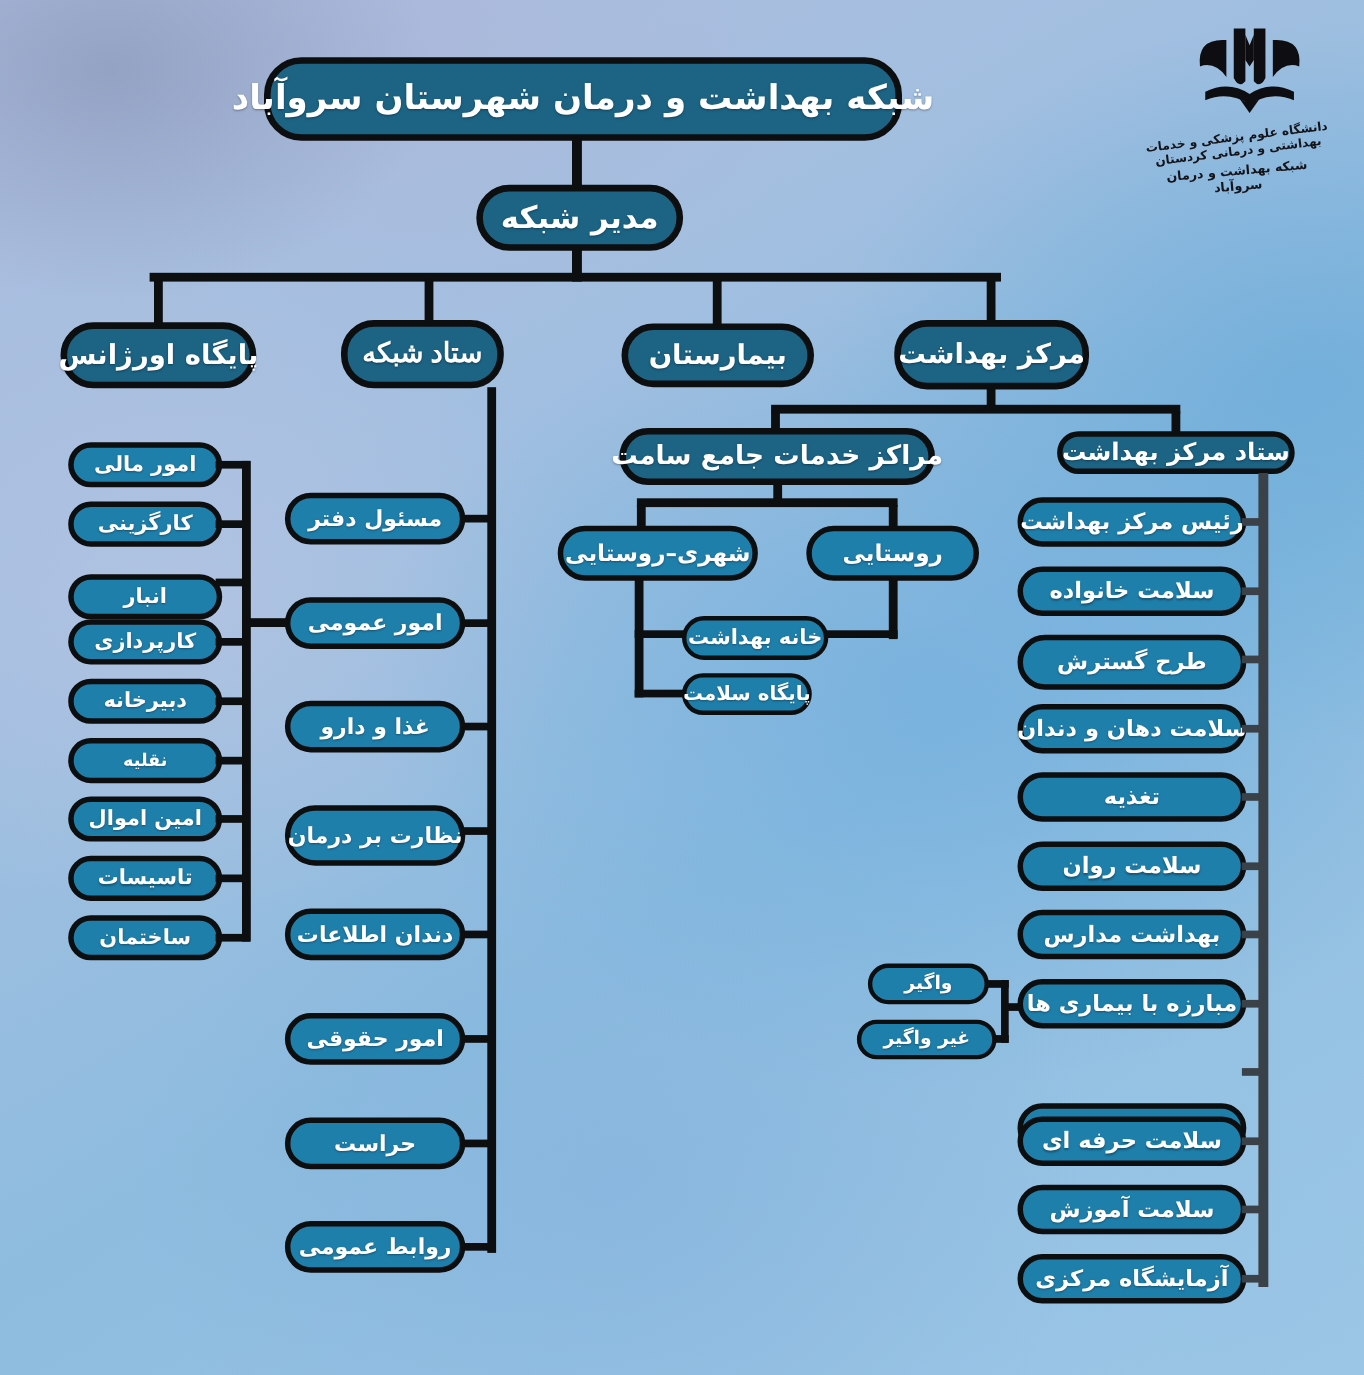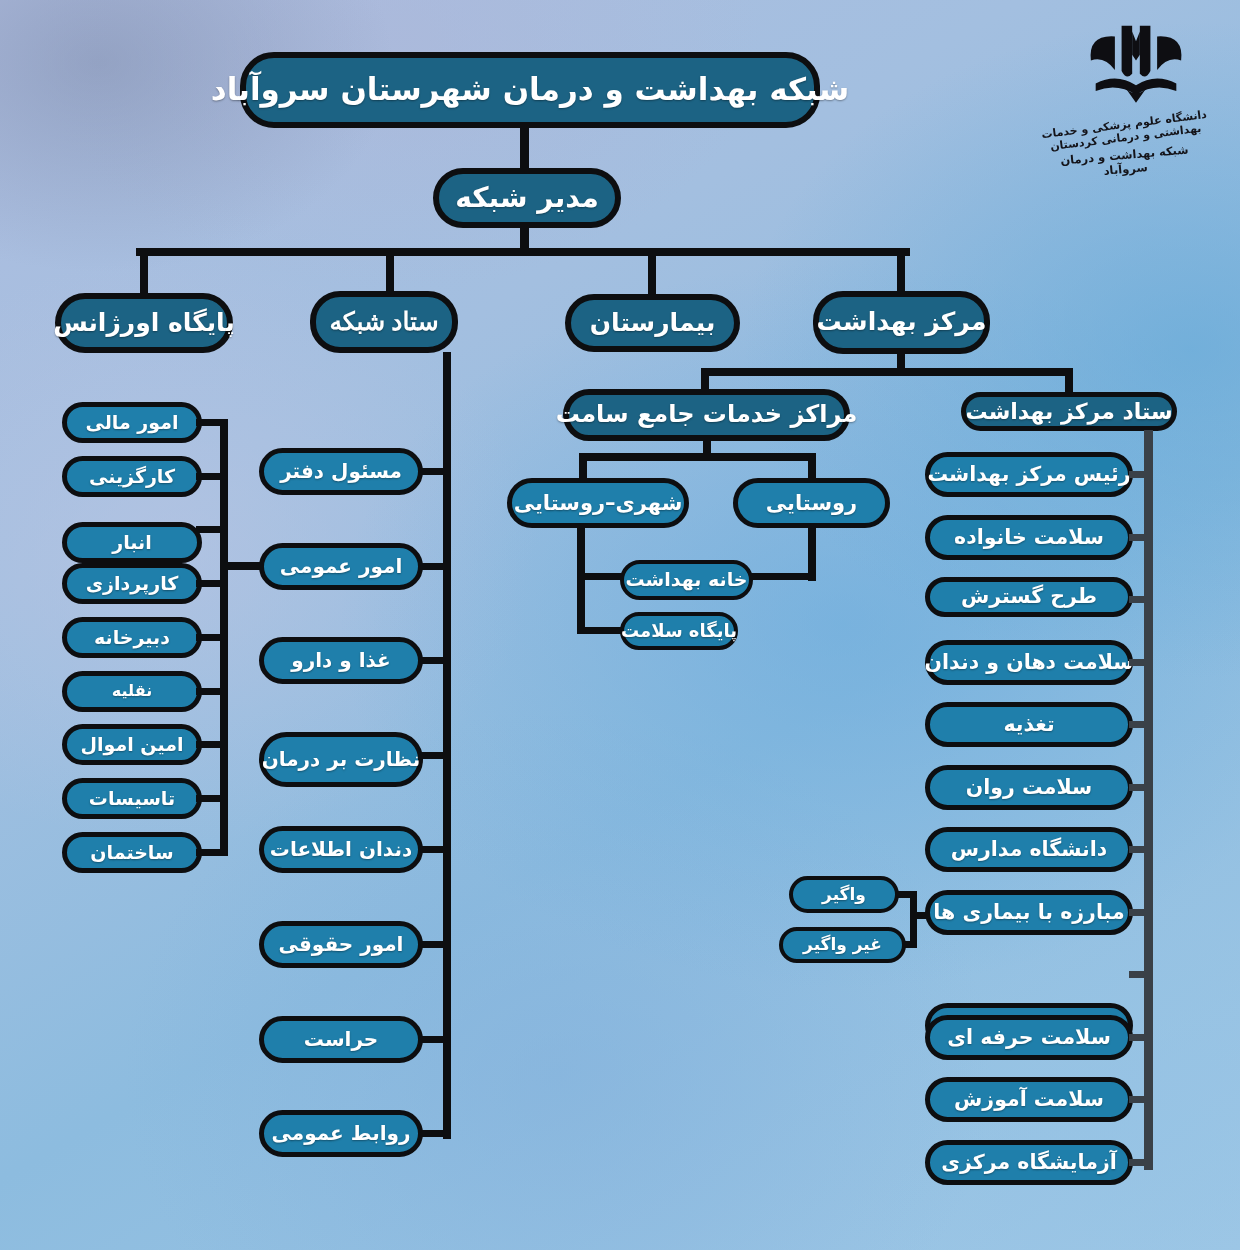--- a/index.html
+++ b/index.html
@@ -89,25 +89,25 @@
       <div class="box light" style="left: 259px; top: 637px; width: 164px; height: 47px; font-size: 20px;">غذا و دارو</div>
       <div class="box light" style="left: 259px; top: 732px; width: 164px; height: 55px; font-size: 20px;">نظارت بر درمان</div>
       <div class="box light" style="left: 259px; top: 826px; width: 164px; height: 47px; font-size: 20px;">دندان اطلاعات</div>
       <div class="box light" style="left: 259px; top: 921px; width: 164px; height: 47px; font-size: 20px;">امور حقوقی</div>
       <div class="box light" style="left: 259px; top: 1016px; width: 164px; height: 47px; font-size: 20px;">حراست</div>
       <div class="box light" style="left: 259px; top: 1110px; width: 164px; height: 47px; font-size: 20px;">روابط عمومی</div>
     </div>
   <div id="col-hc">
       <div class="box light" style="left: 925px; top: 452px; width: 208px; height: 45px; font-size: 20.5px;">رئیس مرکز بهداشت</div>
       <div class="box light" style="left: 925px; top: 515px; width: 208px; height: 45px; font-size: 20.5px;">سلامت خانواده</div>
-      <div class="box light" style="left: 925px; top: 577px; width: 208px; height: 40px; font-size: 20.5px;">طرح گسترش</div>
+      <div class="box light" style="left: 925px; top: 577px; width: 208px; height: 50px; font-size: 20.5px;">طرح گسترش</div>
       <div class="box light" style="left: 925px; top: 640px; width: 208px; height: 45px; font-size: 20.5px;">سلامت دهان و دندان</div>
       <div class="box light" style="left: 925px; top: 702px; width: 208px; height: 45px; font-size: 20.5px;">تغذیه</div>
       <div class="box light" style="left: 925px; top: 765px; width: 208px; height: 45px; font-size: 20.5px;">سلامت روان</div>
-      <div class="box light" style="left: 925px; top: 827px; width: 208px; height: 45px; font-size: 20.5px;">دانشگاه مدارس</div>
+      <div class="box light" style="left: 925px; top: 827px; width: 208px; height: 45px; font-size: 20.5px;">بهداشت مدارس</div>
       <div class="box light" style="left: 925px; top: 890px; width: 208px; height: 45px; font-size: 20.5px;">مبارزه با بیماری ها</div>
       <div class="box light" style="left: 925px; top: 1003px; width: 208px; height: 45px; font-size: 20.5px;">سلامت محیط</div>
       <div class="box light" style="left: 925px; top: 1015px; width: 208px; height: 45px; font-size: 20.5px;">سلامت حرفه ای</div>
       <div class="box light" style="left: 925px; top: 1077px; width: 208px; height: 45px; font-size: 20.5px;">سلامت آموزش</div>
       <div class="box light" style="left: 925px; top: 1140px; width: 208px; height: 45px; font-size: 20.5px;">آزمایشگاه مرکزی</div>
     </div>
   <div id="connectors">
       <div class="line" style="left: 196px; top: 419px; width: 31px; height: 7px;"></div>
       <div class="line" style="left: 196px; top: 473px; width: 31px; height: 7px;"></div>
       <div class="line" style="left: 196px; top: 526px; width: 31px; height: 7px;"></div>

